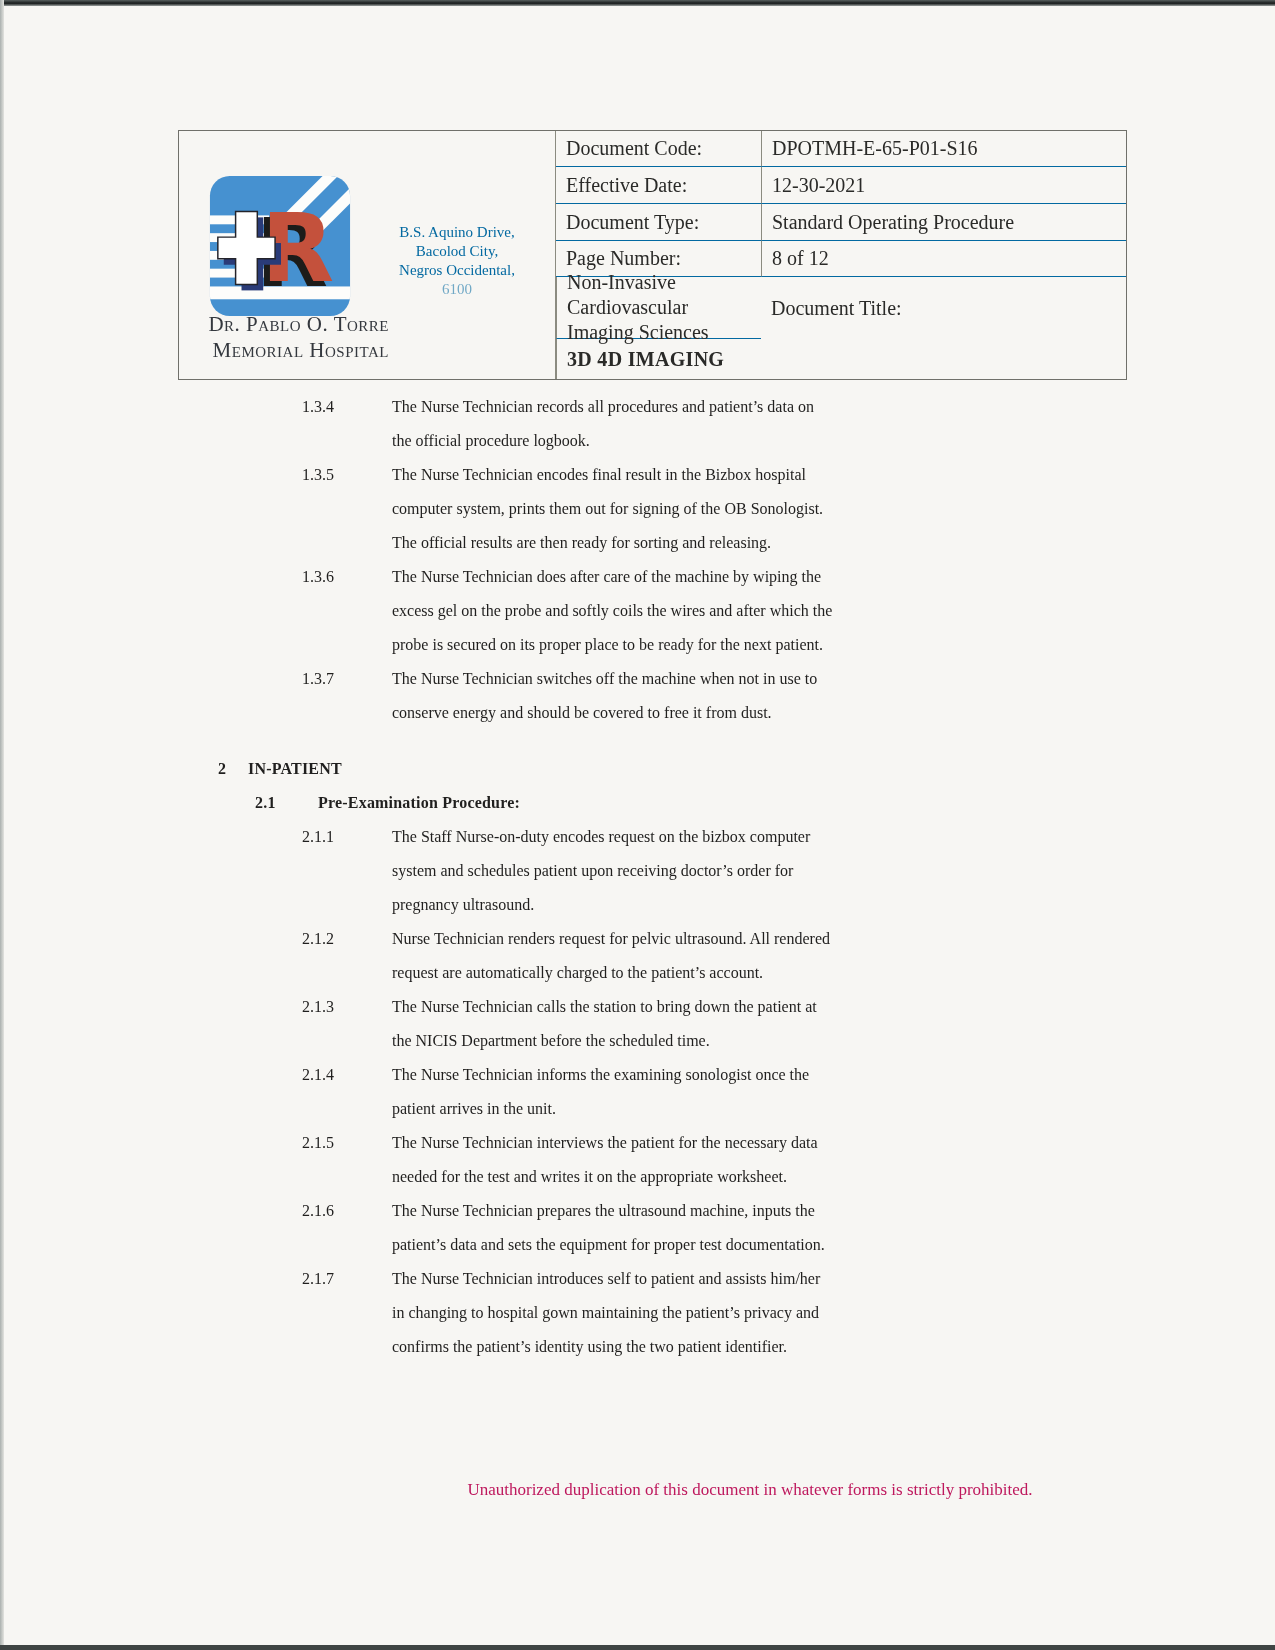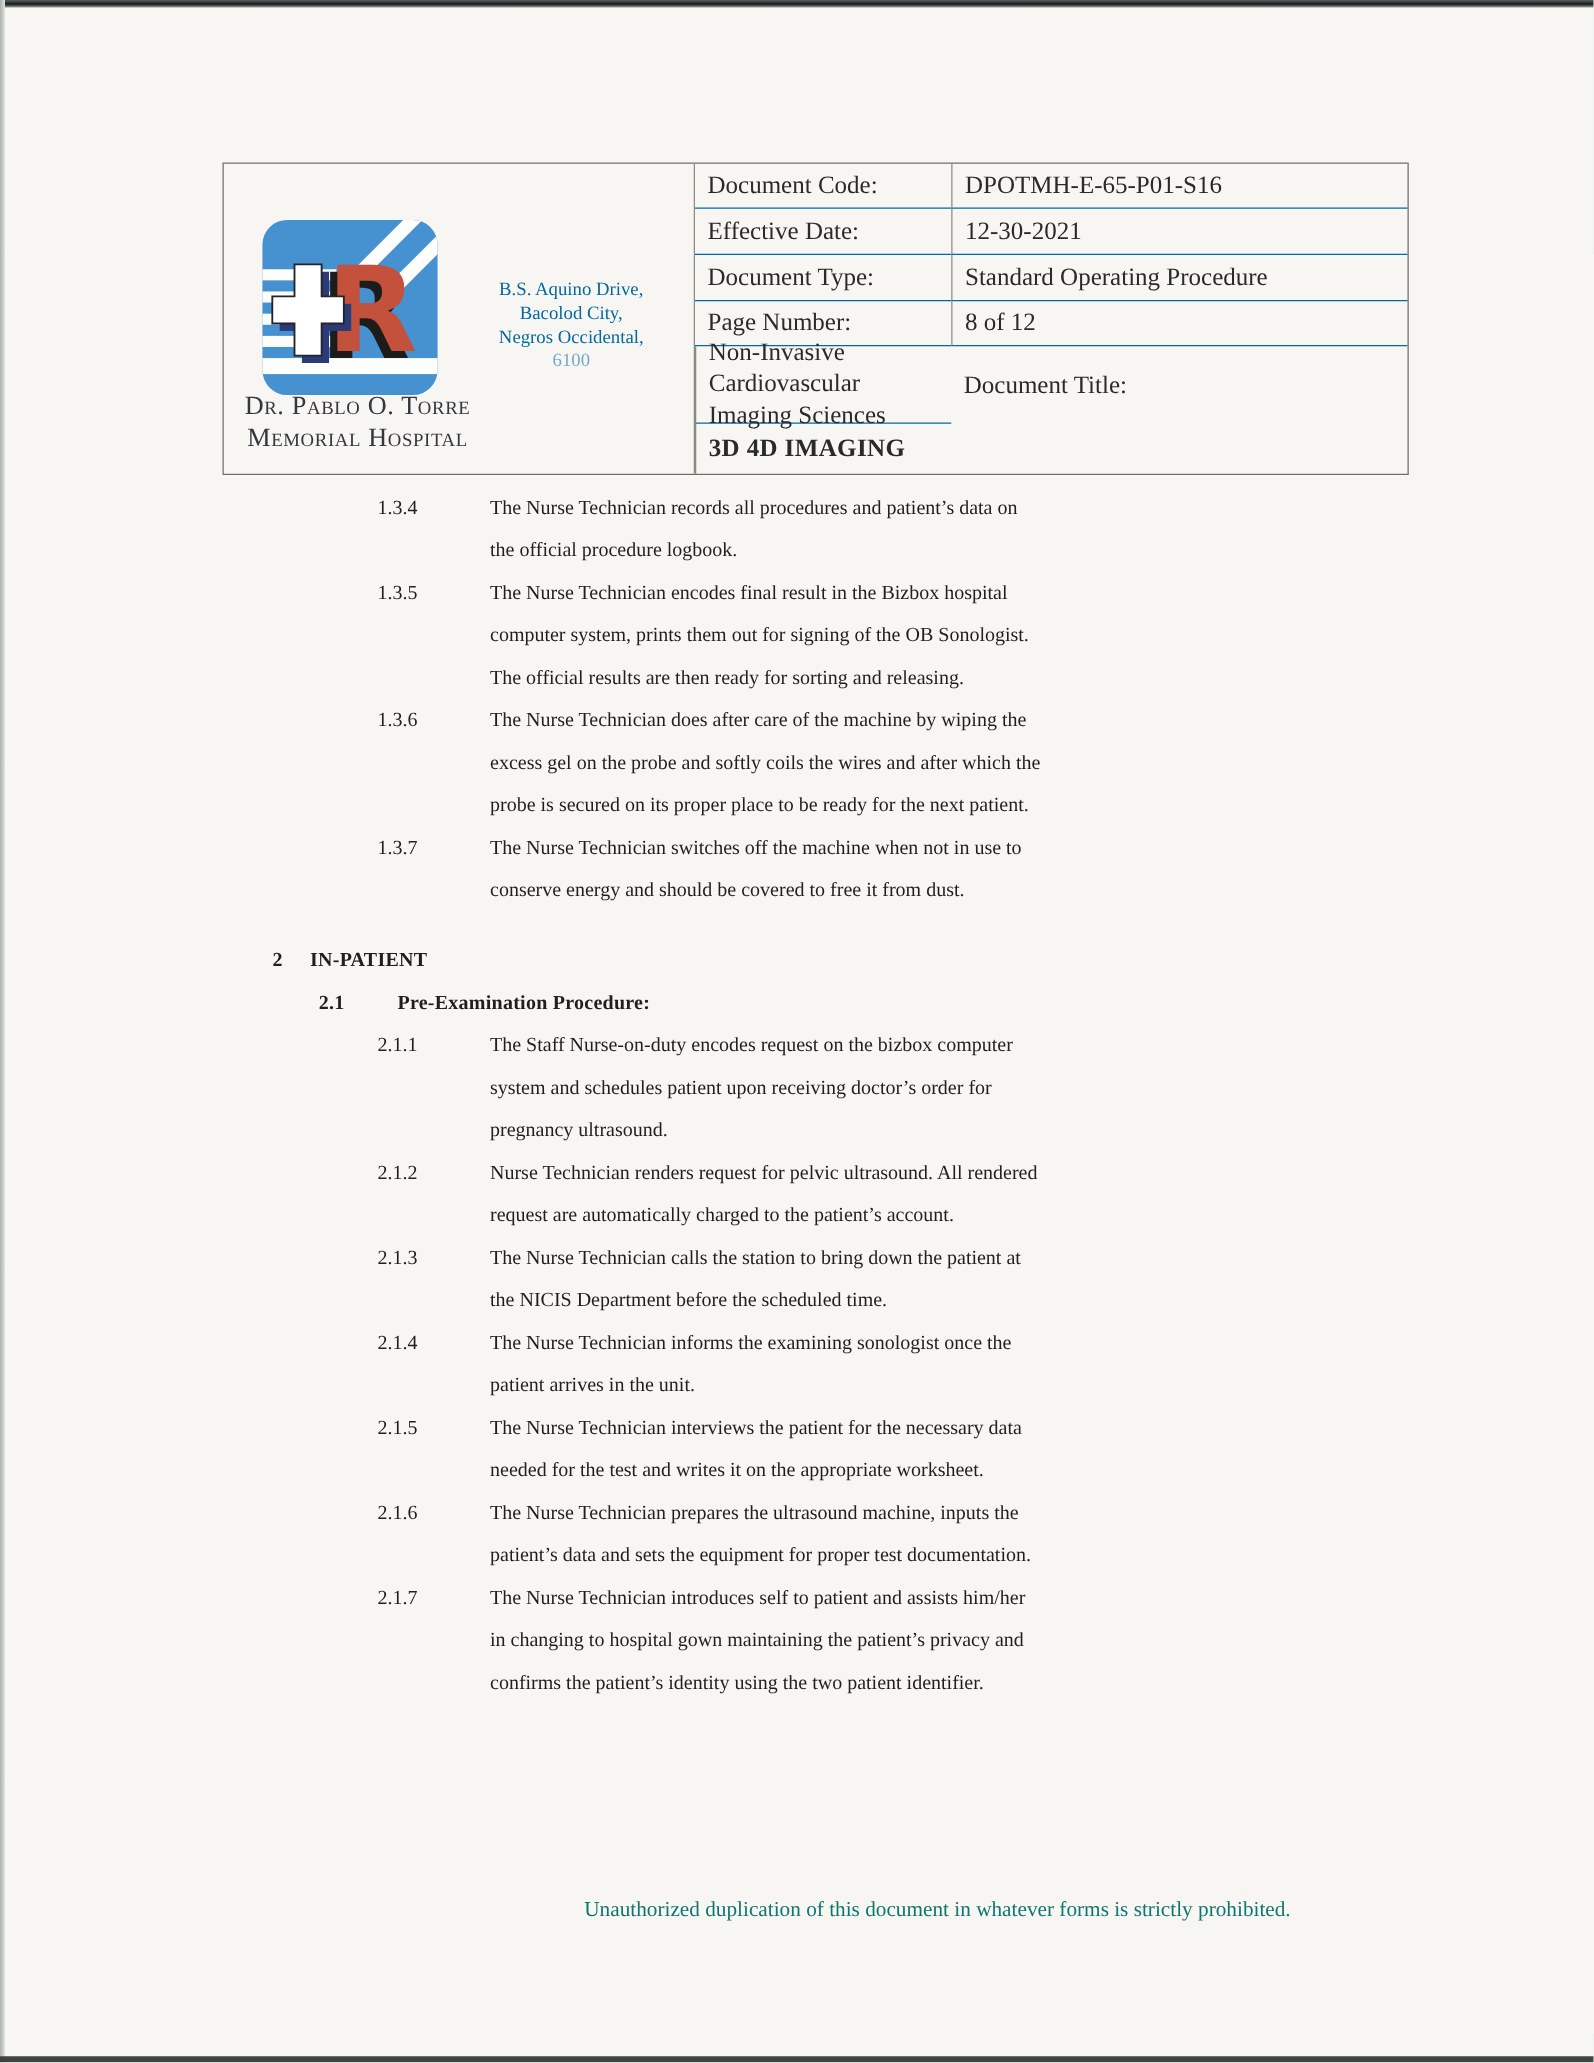--- a/index.html
+++ b/index.html
@@ -25,36 +25,36 @@
   .logo-cell{grid-column:1;grid-row:1/7;border-right:1px solid #8b8b80;position:relative;}
   .hcell{display:flex;align-items:center;padding:2px 10px;border-bottom:1px solid #0369a1;}
   .hcell.value{border-left:1px solid #8b8b80;line-height:25px;}
   .hcell.last{border-bottom:none;}
   .hcell.bold{font-weight:bold;letter-spacing:.3px;font-family:Liberation Serif, serif;}
 
   .logo-art{position:absolute;left:27px;top:40px;width:148px;height:150px;}
   .addr{position:absolute;left:203px;top:92px;width:150px;text-align:center;
     font-size:15px;line-height:19px;color:#0369a1;}
   .addr .faded{opacity:.55;}
-  .hosp-name{position:absolute;left:4px;top:180px;width:206px;text-align:center;
+  .hosp-name{position:absolute;left:4px;top:180px;width:206px;text-align:right;
     font-variant:small-caps;font-size:21px;line-height:26px;letter-spacing:.5px;
     color:#34383e;white-space:pre-line;}
 
   
   .content{position:absolute;left:0;top:390px;width:1275px;font-size:16px;line-height:34px;color:#201f1e;}
   .lines{white-space:pre-line;}
   .proc-item{position:relative;padding-left:392px;padding-right:120px;}
   .proc-item .num{position:absolute;left:302px;top:0;}
   .sec-heading{position:relative;padding-left:248px;font-weight:bold;margin-top:22px;letter-spacing:.2px;}
   .sec-heading .num{position:absolute;left:218px;font-weight:bold;}
   .sub-heading{position:relative;padding-left:318px;font-weight:bold;letter-spacing:.2px;}
   .sub-heading .num{position:absolute;left:255px;font-weight:bold;}
 
-  .footer{position:absolute;left:414px;top:1518px;width:672px;text-align:center;
-    font-size:17px;color:#0f766e;white-space:nowrap;}
+  .footer{position:absolute;left:414px;top:1480px;width:672px;text-align:center;
+    font-size:17px;color:#be185d;white-space:nowrap;}
 </style>
 </head>
 <body>
 
 <div class="page">
   <div class="scan-top"></div>
   <div class="scan-left"></div>
   <div class="scan-bottom"></div>
 
   <div class="doc-header">

